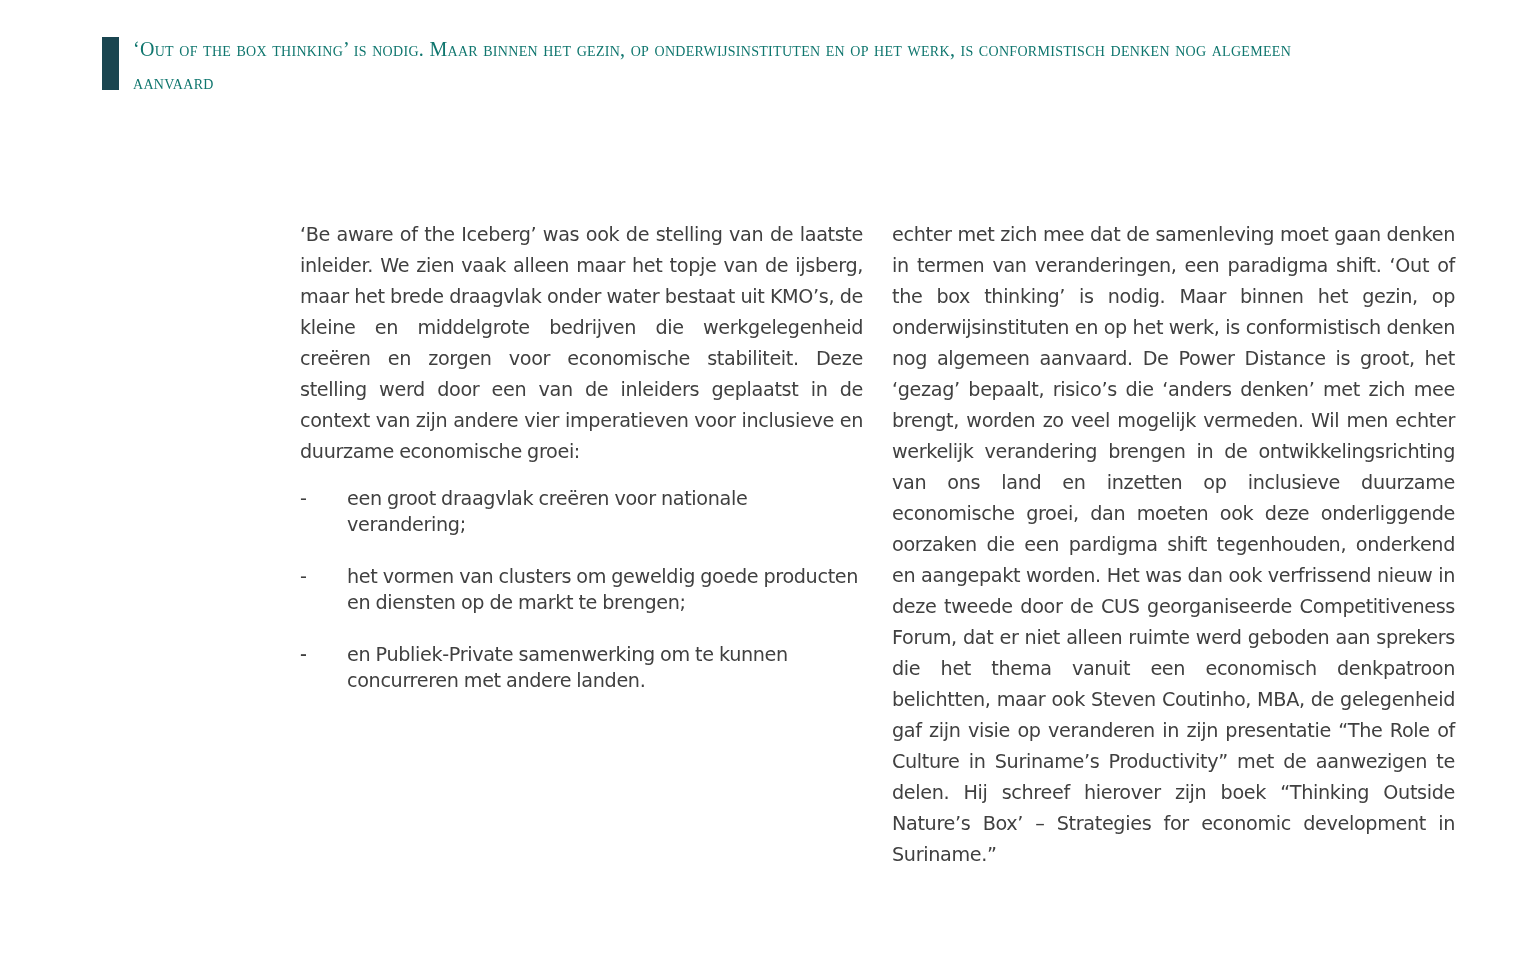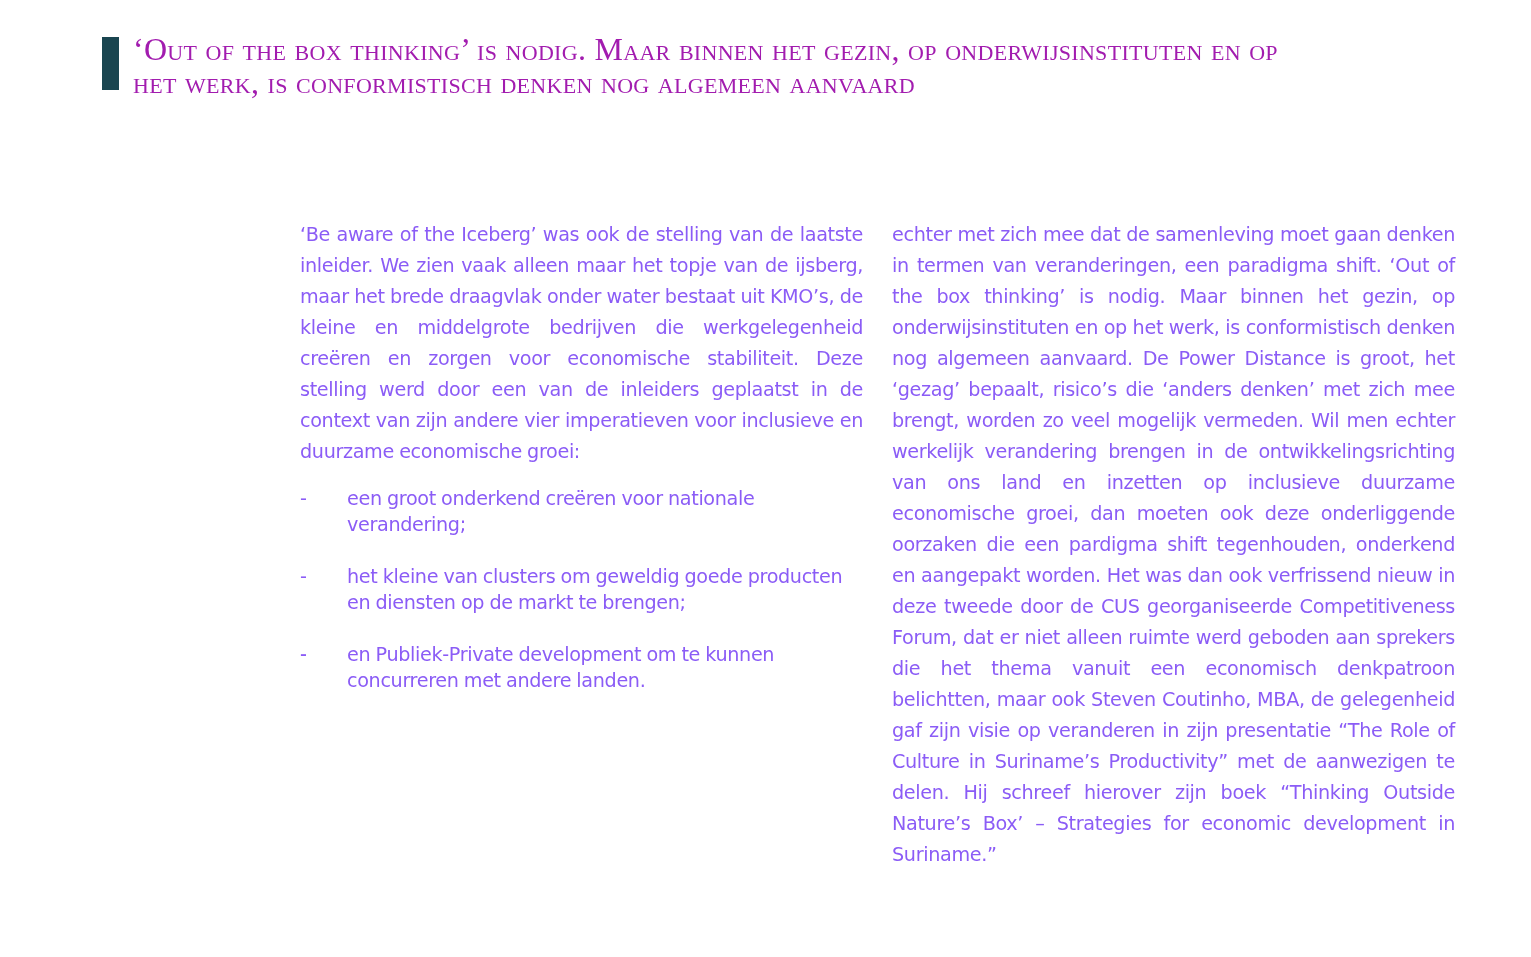--- a/index.html
+++ b/index.html
@@ -2,27 +2,27 @@
 <html><head>
 <meta charset="utf-8">
 <style>
   html, body { margin: 0; padding: 0; background: #ffffff; }
   body { width: 1531px; height: 957px; position: relative; overflow: hidden; }
   .pull-quote { position: absolute; left: 102px; top: 33px; width: 1200px; }
   .pull-bar { position: absolute; left: 0; top: 4px; width: 17px; height: 53px; background: #1a4550; }
   .pull-text {
     position: absolute; left: 31px; top: 0; width: 1160px;
     font-family: "Liberation Serif", "DejaVu Serif", serif;
-    font-variant: small-caps; color: #a21caf; font-size: 32px; line-height: 33px;
+    font-variant: small-caps; color: #0f766e; font-size: 20px; line-height: 33px;
     letter-spacing: 0.3px; margin: 0;
   }
   .col {
     position: absolute; top: 219px; width: 563px;
     font-family: "DejaVu Sans", "Liberation Sans", sans-serif;
-    font-size: 19.2px; line-height: 31px; color: #8b5cf6;
+    font-size: 19.2px; line-height: 31px; color: #404040;
     text-align: justify; hyphens: manual; letter-spacing: -0.35px; word-spacing: -0.5px;
   }
   .col-left { left: 300px; }
   .col-right { left: 892px; }
   .col p { margin: 0; }
   .list { margin: 19px 0 23px 0; padding: 0; list-style: none; }
   .list li { position: relative; padding-left: 47px; line-height: 26px; margin-bottom: 26px; text-align: left; }
   .list li:last-child { margin-bottom: 0; }
   .list .dash { position: absolute; left: 0; top: 0; }
   .tail { margin-top: 0; }
@@ -33,31 +33,31 @@
 <div class="pull-quote">
   <div class="pull-bar"></div>
   <p class="pull-text">‘Out of the box thinking’ is nodig. Maar binnen het gezin, op onderwijsinstituten en op het werk, is conformistisch denken nog algemeen aanvaard</p>
 </div>
 
 <div class="col col-left">
   <p>‘Be aware of the Iceberg’ was ook de stelling van de laat­ste inleider. We zien vaak alleen maar het topje van de ijsberg, maar het brede draagvlak onder water bestaat uit KMO’s, de kleine en middelgrote bedrijven die werkgele­genheid creëren en zorgen voor economische stabiliteit. Deze stelling werd door een van de inleiders geplaatst in de context van zijn andere vier imperatieven voor inclu­sieve en duurzame economische groei:</p>
   <ul class="list">
     <li>
       <span class="dash">-</span>
-      <span>een groot onderkend creëren voor nationale verandering;</span>
+      <span>een groot draagvlak creëren voor nationale verandering;</span>
     </li>
     <li>
       <span class="dash">-</span>
-      <span>het kleine van clusters om geweldig goede producten en diensten op de markt te brengen;</span>
+      <span>het vormen van clusters om geweldig goede producten en diensten op de markt te brengen;</span>
     </li>
     <li>
       <span class="dash">-</span>
     </li>
     <li>
       <span class="dash">-</span>
-      <span>en Publiek-Private development om te kunnen concurreren met andere landen.</span>
+      <span>en Publiek-Private samenwerking om te kunnen concurreren met andere landen.</span>
     </li>
   </ul>
 </div>
 
 <div class="col col-right">
   <p>echter met zich mee dat de samenleving moet gaan den­ken in termen van veranderingen, een paradigma shift. ‘Out of the box thinking’ is nodig. Maar binnen het gezin, op onderwijsinstituten en op het werk, is conformistisch denken nog algemeen aanvaard. De Power Distance is groot, het ‘gezag’ bepaalt, risico’s die ‘anders denken’ met zich mee brengt, worden zo veel mogelijk vermeden. Wil men echter werkelijk verandering brengen in de ontwik­kelingsrichting van ons land en inzetten op inclusieve duurzame economische groei, dan moeten ook deze on­derliggende oorzaken die een pardigma shift tegenhou­den, onderkend en aangepakt worden. Het was dan ook verfrissend nieuw in deze tweede door de CUS georgani­seerde Competitiveness Forum, dat er niet alleen ruimte werd geboden aan sprekers die het thema vanuit een economisch denkpatroon belichtten, maar ook Steven Coutinho, MBA, de gelegenheid gaf zijn visie op verande­ren in zijn presentatie “The Role of Culture in Suriname’s Productivity” met de aanwezigen te delen. Hij schreef hierover zijn boek “Thinking Outside Nature’s Box’ – Stra­tegies for economic development in Suriname.”</p>
 </div>
 
 </body></html>

